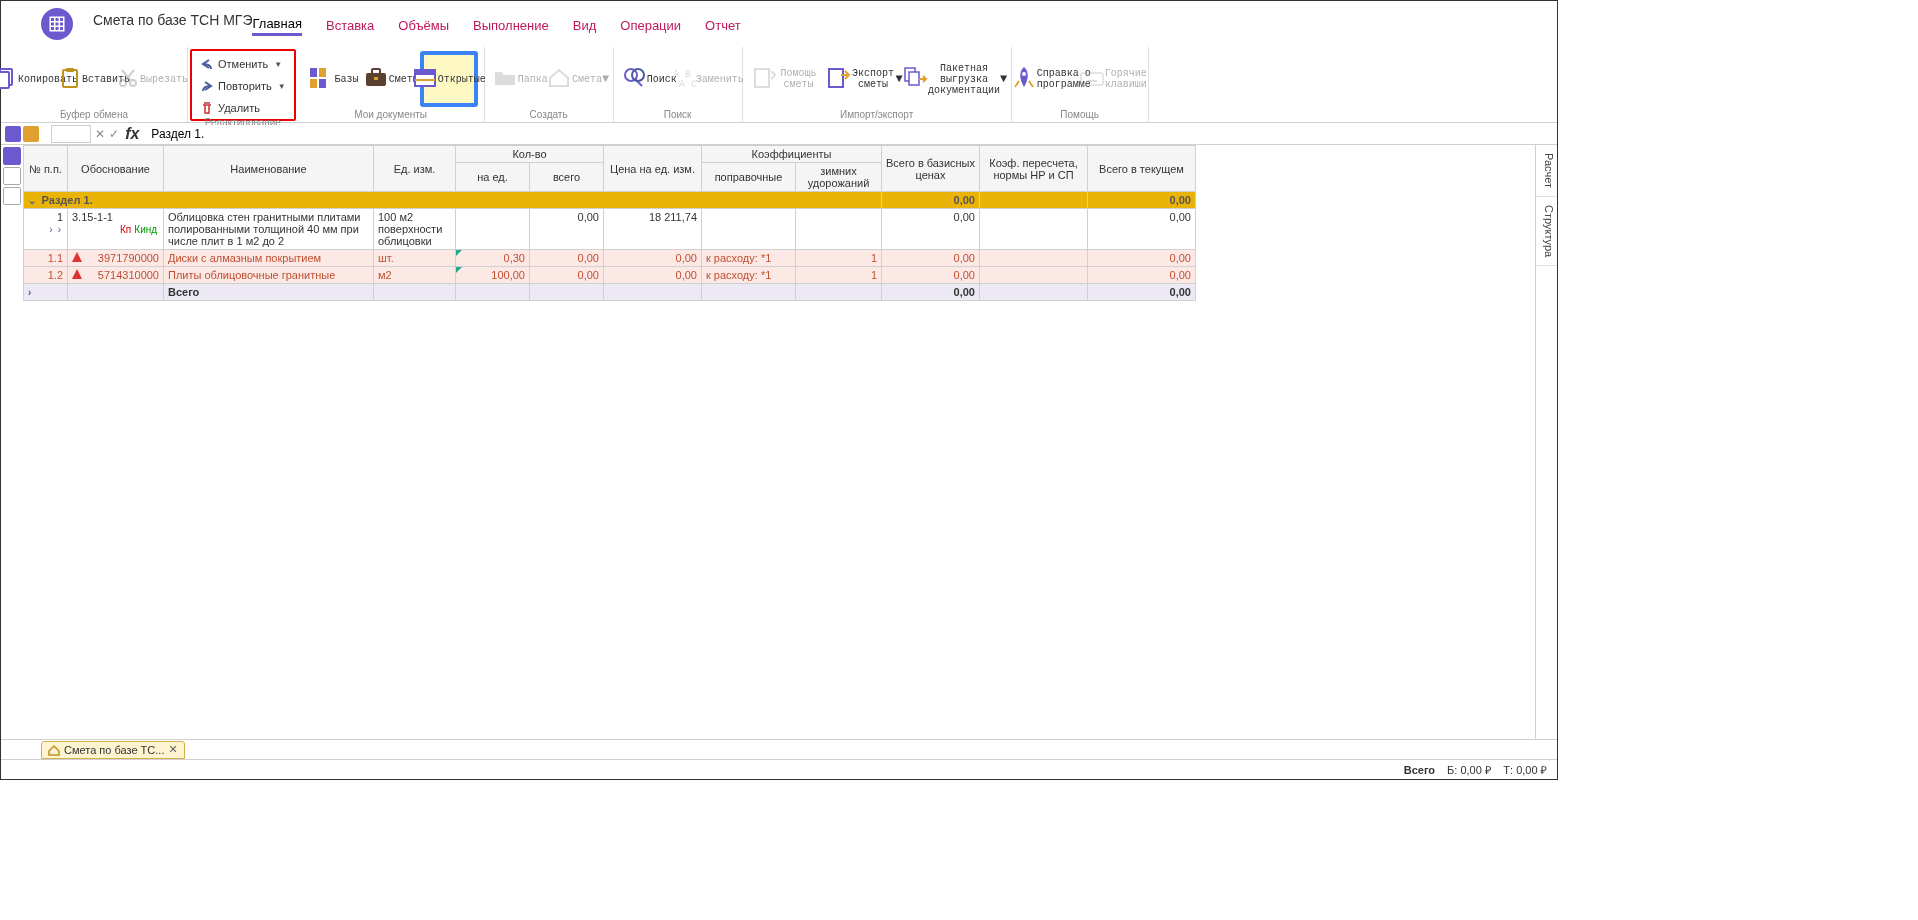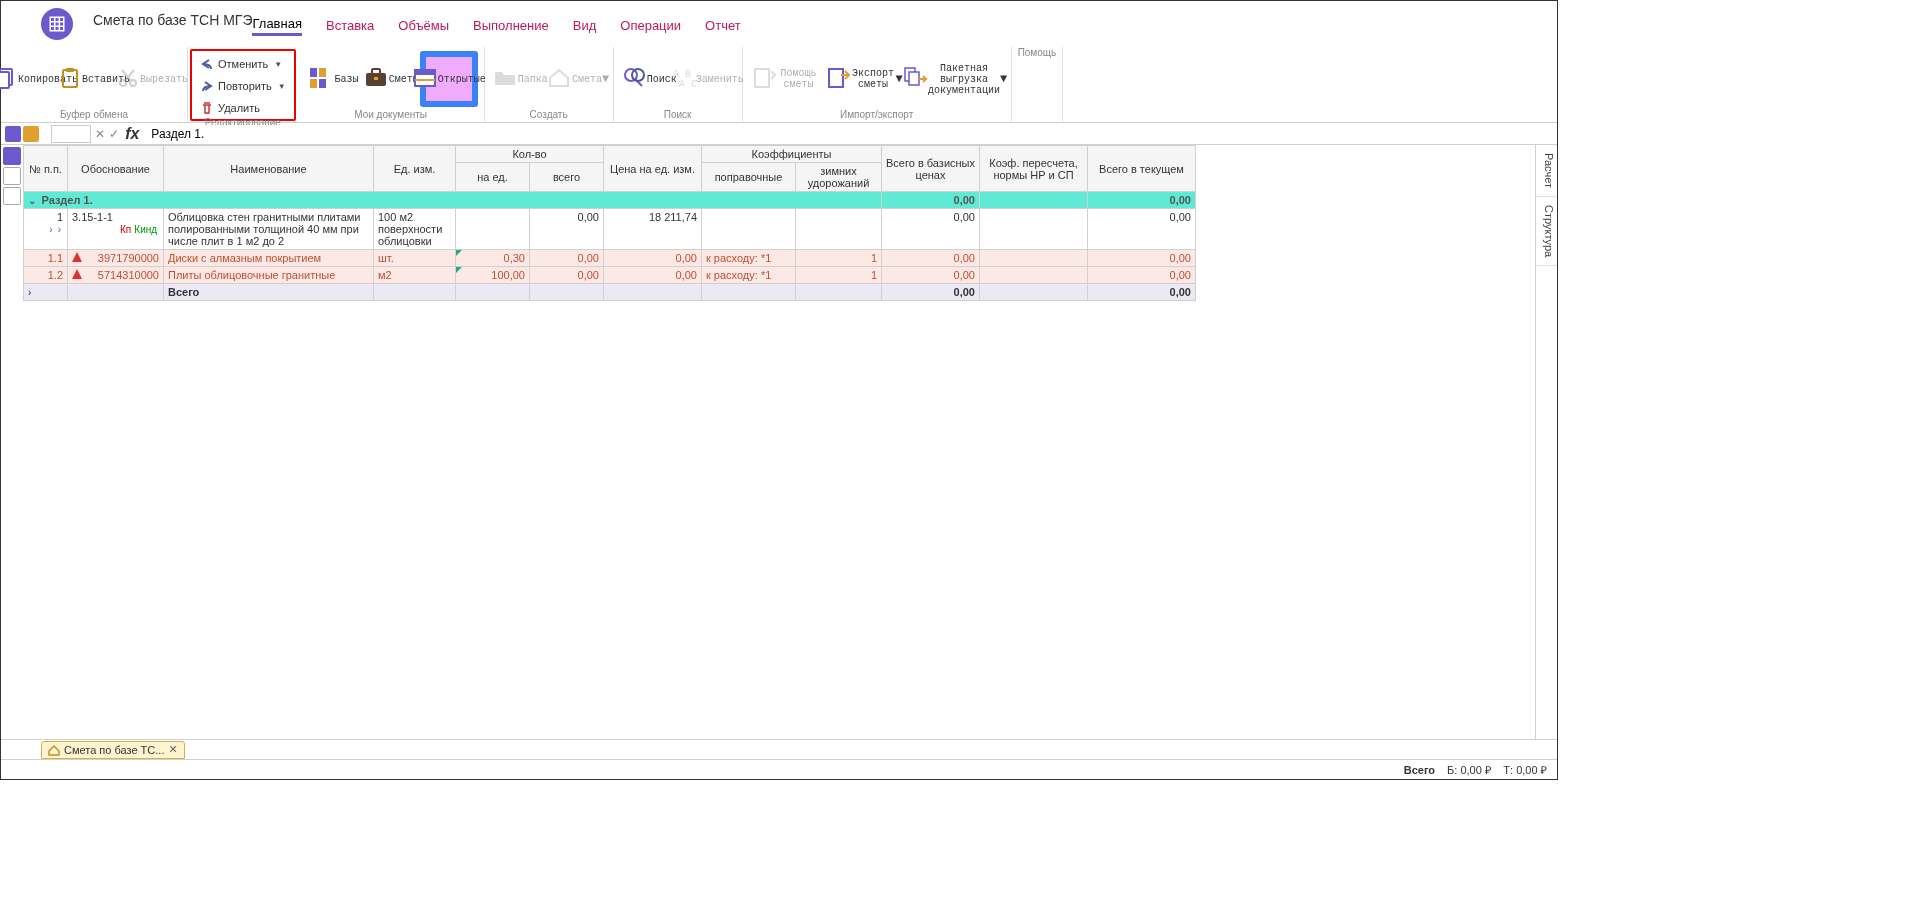--- a/index.html
+++ b/index.html
@@ -17,21 +17,21 @@
 .tab.active { color: #000; border-bottom: 3px solid #6a5acd; font-weight: 500; }
 
 
 .ribbon { display: flex; border-bottom: 1px solid #d0d0d0; height: 76px; }
 .rgroup { display: flex; flex-direction: column; align-items: center; border-right: 1px solid #e0e0e0; padding: 0 6px; }
 .rgroup.highlight { border: 2px solid #e00; border-radius: 2px; margin: 2px; padding: 0 4px; height: 72px; }
 .rgroup-body { display: flex; flex: 1; align-items: flex-start; padding-top: 4px; }
 .rgroup-label { font-size: 10px; color: #888; padding-bottom: 2px; text-align: center; }
 .rbtn { display: flex; flex-direction: row; align-items: center; justify-content: center; width: 58px; height: 56px; cursor: pointer; text-align: center; padding: 2px; border-radius: 3px; font-family: Liberation Mono, monospace; }
 .rbtn.disabled { opacity: 0.4; cursor: default; }
-.rbtn.active { background: #f0abfc; border: 6px solid #3b82f6; }
+.rbtn.active { background: #fef9c3; border: 4px solid #3b82f6; }
 .rbtn .icon { width: 28px; height: 28px; display: flex; align-items: center; justify-content: center; margin-bottom: 2px; }
 .rbtn .lbl { font-size: 10px; line-height: 11px; }
 .rbtn-sm { display: flex; align-items: center; gap: 4px; font-size: 11px; height: 18px; cursor: pointer; padding: 0 4px; }
 .rbtn-sm .icon-sm { width: 14px; height: 14px; display: flex; align-items: center; justify-content: center; }
 .rbtn-sm .dd { font-size: 8px; color: #555; margin-left: 2px; }
 .edit-col { display: flex; flex-direction: column; gap: 4px; }
 .rbtn-wide { width: 90px; }
 
 
 .formula { display: flex; align-items: center; height: 22px; border-bottom: 1px solid #d0d0d0; padding: 0 4px; gap: 4px; }
@@ -47,21 +47,21 @@
 .lb-icon { width: 18px; height: 18px; border: 1px solid #aaa; border-radius: 2px; cursor: pointer; background:#fff; }
 .lb-icon.sel{ background:#6a5acd; border-color:#6a5acd; }
 .gridwrap { flex: 1; overflow: auto; position: relative; }
 .rightbar { width: 22px; border-left: 1px solid #d0d0d0; display: flex; flex-direction: column; }
 .rb-tab { writing-mode: vertical-rl; text-orientation: mixed; font-size: 11px; padding: 8px 2px; cursor: pointer; color: #444; border-bottom:1px solid #e0e0e0; text-align:center;}
 
 
 table.grid { border-collapse: collapse; table-layout: fixed; }
 table.grid th, table.grid td { border: 1px solid #d0d0d0; font-size: 11px; padding: 2px 4px; }
 table.grid th { background: #f5f5f5; font-weight: normal; text-align: center; vertical-align: middle; }
-.section-row td { background: #5eead4; font-weight: bold; color: #555; }
+.section-row td { background: #eab308; font-weight: bold; color: #555; }
 .row-main td { background: #fff; vertical-align: top; }
 .row-res td { background: #fce9e6; color: #c05030; }
 .row-total td { background: #ece9f5; font-weight: bold; }
 .num { text-align: right; }
 .expand { color: #4a5b9c; cursor: pointer; font-size: 10px; padding-right:2px;}
 .warn-icon { display:inline-block; width:10px;height:10px; }
 .kp { color:#c00; font-size:10px;padding-left:48px; }
 .kind { color:#090; font-size:10px; }
 .gmark { position:relative; }
 .gmark::before{ content:""; position:absolute; left:0; top:0; border-top:6px solid #2a8; border-right:6px solid transparent; }
@@ -294,20 +294,43 @@
               </svg>
             </span>
             <span class="lbl">Пакетная выгрузка документации</span>
             <span class="dd">▼</span>
           </div>
       </div>
       <div class="rgroup-label">Импорт/экспорт</div>
     </div>
 
     <div class="rgroup">
+      <div class="rgroup-body">
+        <div class="rbtn" style="width:66px">
+            <span class="icon">
+              <svg width="26" height="26">
+                <path d="M13 2 C18 6 18 14 13 22 C8 14 8 6 13 2 Z" fill="#6a5acd"></path>
+                <circle cx="13" cy="9" r="2" fill="#fff"></circle>
+                <path d="M8 16 L4 22 M18 16 L22 22" stroke="#e0a030" stroke-width="2"></path>
+              </svg>
+            </span>
+            <span class="lbl">Справка о программе</span>
+          </div>
+        <div class="rbtn disabled">
+            <span class="icon">
+              <svg width="26" height="26">
+                <rect x="2" y="8" width="22" height="12" fill="none" stroke="#aaa" stroke-width="1.5" rx="2"></rect>
+                <line x1="6" y1="12" x2="6" y2="12" stroke="#aaa" stroke-width="2"></line>
+                <line x1="10" y1="12" x2="10" y2="12" stroke="#aaa" stroke-width="2"></line>
+                <line x1="8" y1="16" x2="18" y2="16" stroke="#aaa" stroke-width="2"></line>
+              </svg>
+            </span>
+            <span class="lbl">Горячие клавиши</span>
+          </div>
+      </div>
       <div class="rgroup-label">Помощь</div>
     </div>
   </div>
 
   <div class="formula">
     <div class="left-toggles">
       <div class="toggle-icon"></div>
       <div class="toggle-icon" style="background:#e0a030"></div>
     </div>
     <input class="cell-ref" value="" style="">

